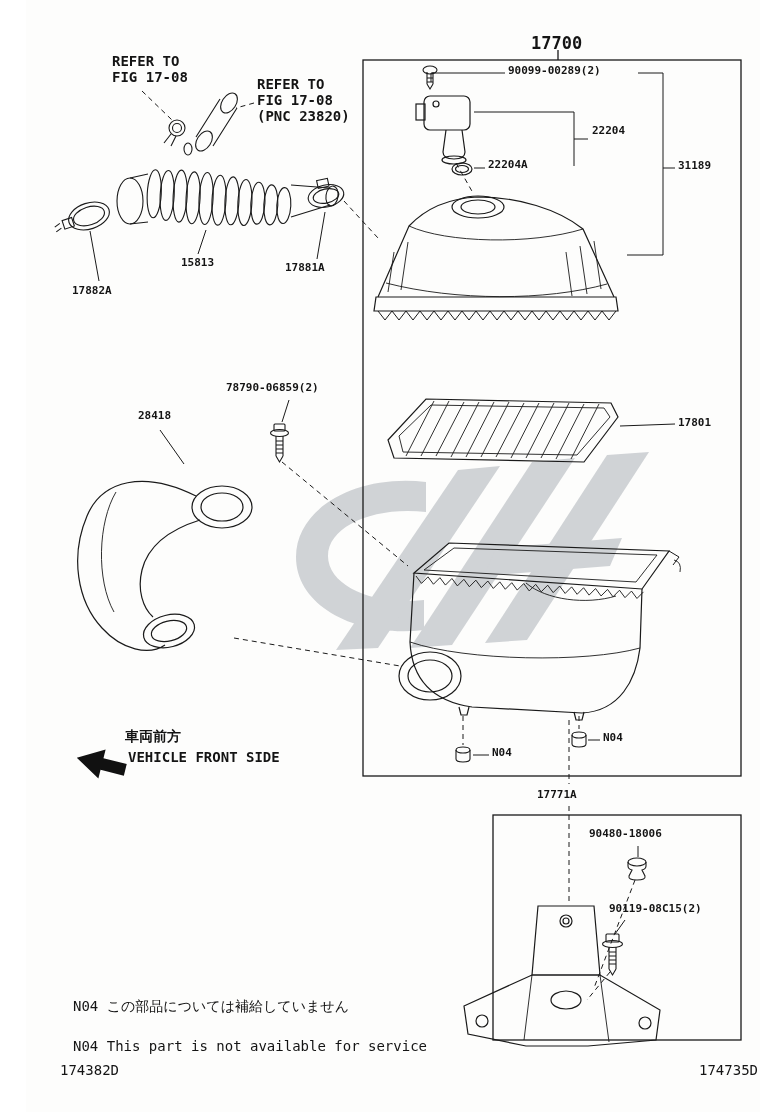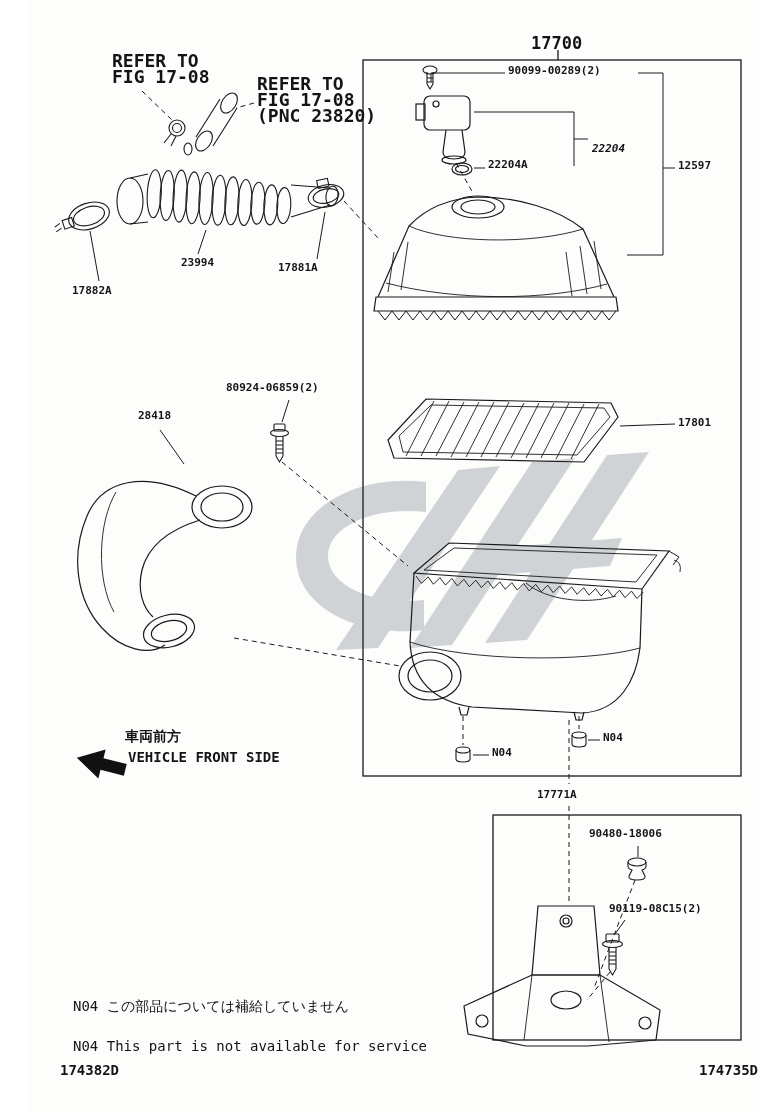--- a/index.html
+++ b/index.html
@@ -18,38 +18,38 @@
   .lbl {
     position: absolute;
     font-size: 11px;
     font-weight: 700;
     white-space: nowrap;
     letter-spacing: 0px;
   }
   .lbl.big { font-size: 17px; }
   .multi {
     position: absolute;
-    font-size: 18px;
+    font-size: 14px;
     font-weight: 700;
     line-height: 16px;
     white-space: nowrap;
   }
   .multi span { display: block; }
   .note {
     position: absolute;
     font-size: 14px;
     font-weight: 400;
     white-space: nowrap;
     font-family: "DejaVu Sans Mono", monospace;
     text-align: center;
   }
   .doccode {
     position: absolute;
     font-size: 14px;
-    font-weight: 700;
+    font-weight: 400;
     white-space: nowrap;
   }
 </style>
 </head>
 <body>
 
 <div id="page">
 
   <svg class="canvas" width="760" height="1112" viewBox="0 0 760 1112">
 
@@ -259,40 +259,40 @@
       <path d="M506,975 L498,1040 M574,975 L583,1042" stroke-width="0.9"></path>
     </g>
 
     <g transform="rotate(14 76 764)">
       <polygon points="50,764 76,749 76,758 100,758 100,770 76,770 76,779" fill="#111111" stroke="none"></polygon>
     </g>
   </svg>
 
   <div class="lbl big" style="left:505px; top:33px;">17700</div>
   <div class="lbl" style="left:482px; top:64px;">90099-00289(2)</div>
-  <div class="lbl" style="left:566px; top:142px;font-style:italic;">22204</div>
+  <div class="lbl" style="left:566px; top:124px;">22204</div>
   <div class="lbl" style="left:462px; top:158px;">22204A</div>
-  <div class="lbl" style="left:652px; top:159px;">12597</div>
+  <div class="lbl" style="left:652px; top:159px;">31189</div>
 
   <div class="multi" style="left:86px; top:53px;">
     <span>REFER TO</span>
     <span>FIG 17-08</span>
   </div>
 
   <div class="multi" style="left:231px; top:76px;">
     <span>REFER TO</span>
     <span>FIG 17-08</span>
     <span>(PNC 23820)</span>
   </div>
 
-  <div class="lbl" style="left:155px; top:256px;">23994</div>
-  <div class="lbl" style="left:252px; top:261px;text-align:right;">17881A</div>
+  <div class="lbl" style="left:155px; top:256px;">15813</div>
+  <div class="lbl" style="left:259px; top:261px;text-align:right;">17881A</div>
   <div class="lbl" style="left:46px;  top:284px;">17882A</div>
   <div class="lbl" style="left:112px; top:409px;">28418</div>
-  <div class="lbl" style="left:200px; top:381px;">80924-06859(2)</div>
+  <div class="lbl" style="left:200px; top:381px;">78790-06859(2)</div>
   <div class="lbl" style="left:652px; top:416px;">17801</div>
 
   <div class="lbl" style="left:466px; top:746px;">N04</div>
   <div class="lbl" style="left:577px; top:731px;">N04</div>
 
   <div class="lbl" style="left:511px; top:788px;">17771A</div>
   <div class="lbl" style="left:563px; top:827px;">90480-18006</div>
   <div class="lbl" style="left:583px; top:902px;">90119-08C15(2)</div>
 
   <div class="note" style="left:99px;  top:728px; font-weight:700;">車両前方</div>

